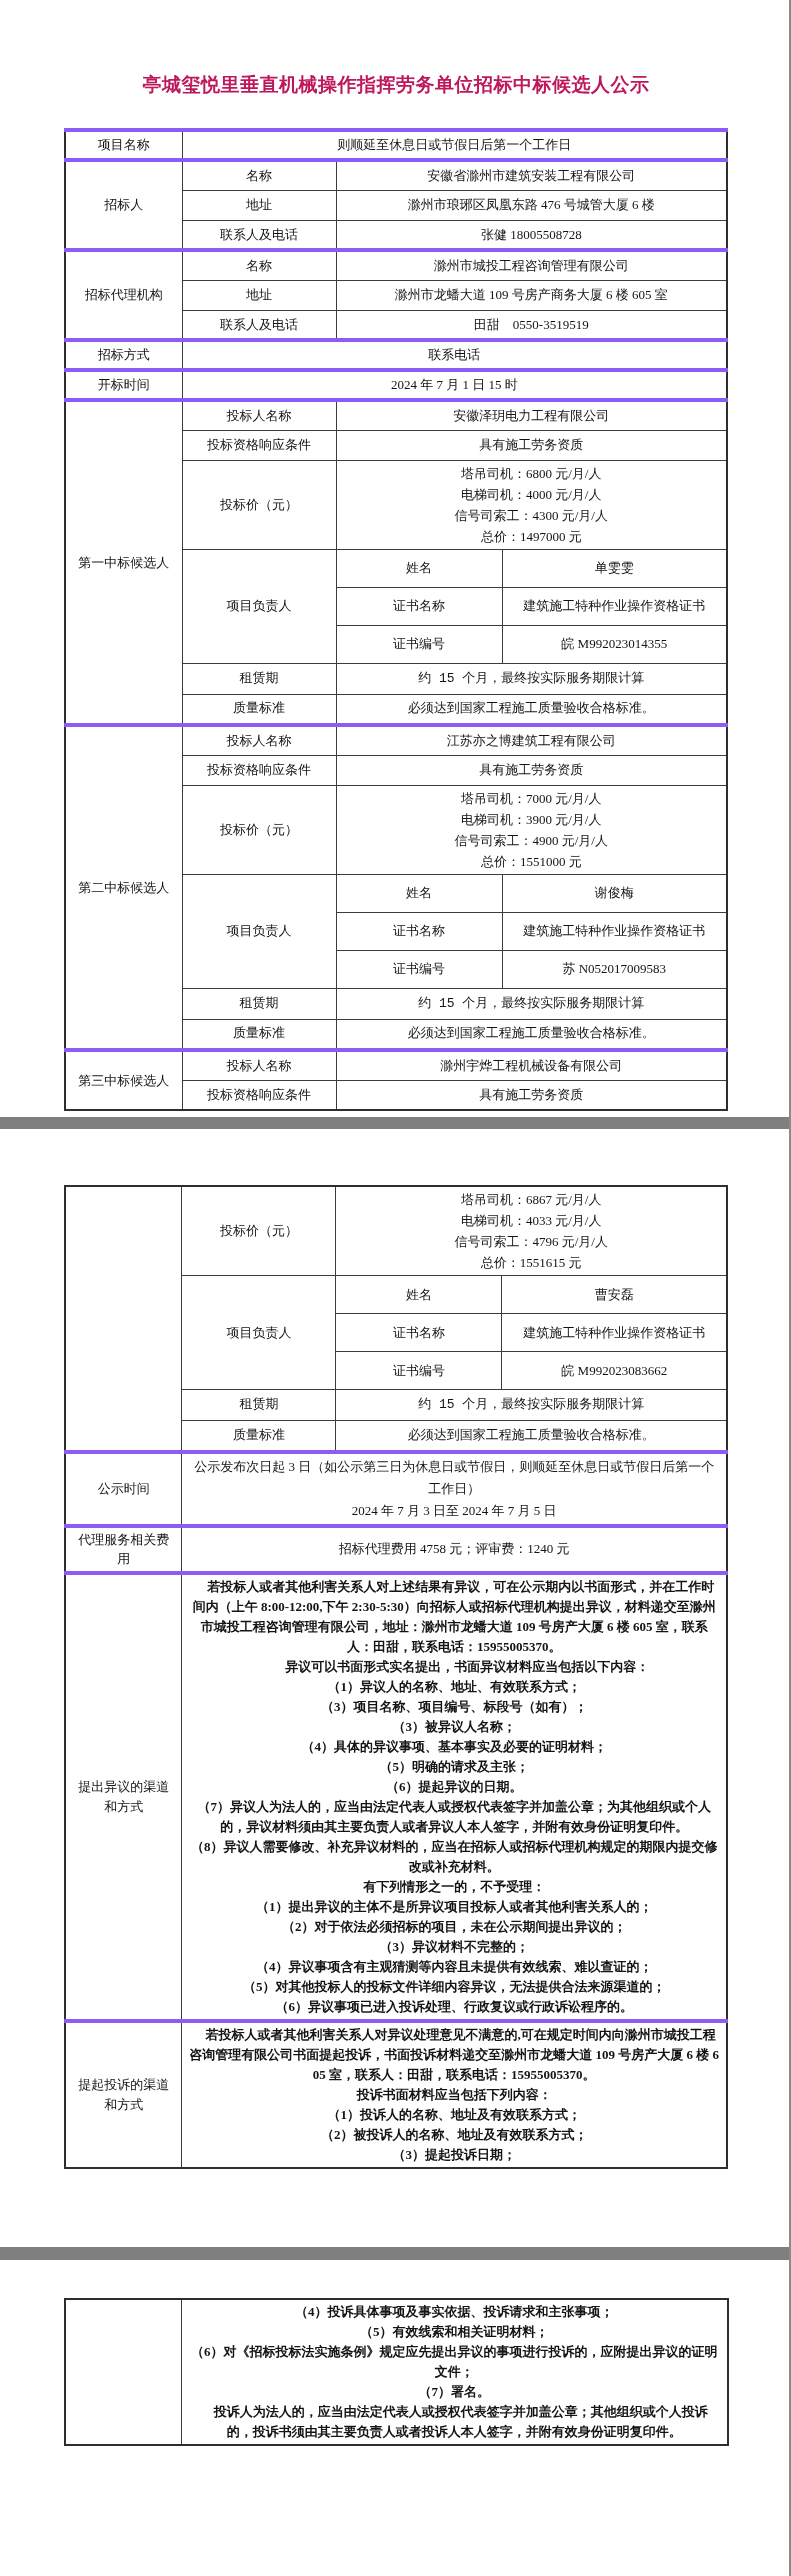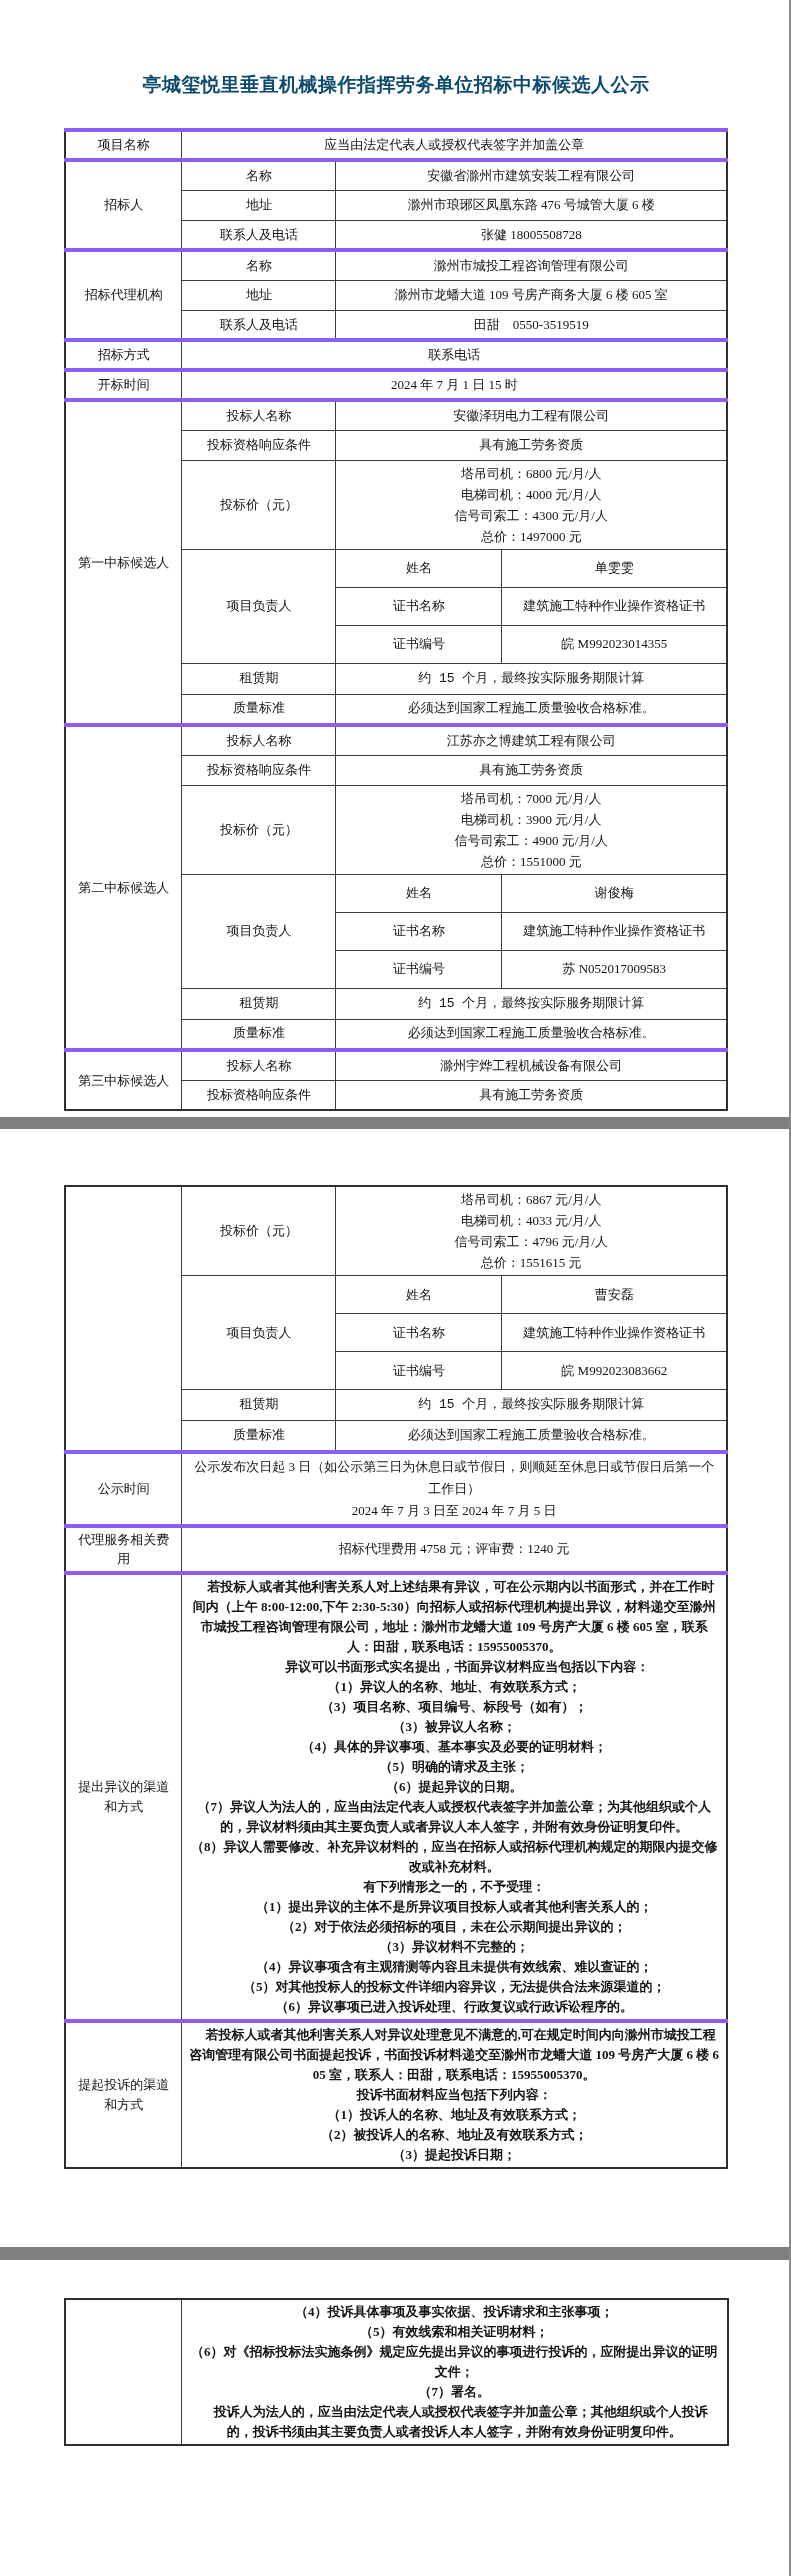--- a/index.html
+++ b/index.html
@@ -12,21 +12,21 @@
   .page-1{height:1117px;padding-top:72px;}
   .page-2{height:1118px;padding-top:56px;}
   .page-3{height:316px;padding-top:38px;}
   .page-gap{width:792px;background:#7f7f7f;}
   .gap-1{height:12px;}
   .gap-2{height:13px;}
   .right-line{position:absolute;top:0;right:1px;width:2px;height:2576px;background:#8b8b8b;}
 
   h1.doc-title{
     margin:0 0 30px 0;text-align:center;
-    font-size:19px;font-weight:bold;color:#0c4a6e;letter-spacing:0.5px;
+    font-size:19px;font-weight:bold;color:#be185d;letter-spacing:0.5px;
   }
 
   table.doc-table{
     border-collapse:collapse;table-layout:fixed;margin:0 auto;
     width:663px;border:2px solid #2e2e2e;
   }
   table.doc-table td{
     border:1px solid #3c3c3c;box-sizing:border-box;
     font-size:13px;line-height:1.5;text-align:center;vertical-align:middle;
     height:30px;padding:2px 6px;word-break:break-all;
@@ -51,21 +51,21 @@
   <table class="doc-table">
     <colgroup>
         <col style="width:117px">
         <col style="width:154px">
         <col style="width:166px">
         <col style="width:225px">
       </colgroup>
     <tbody>
     <tr class="g">
       <td class="lblcol">项目名称</td>
-      <td colspan="3">应当由法定代表人或授权代表签字并加盖公章</td>
+      <td colspan="3">则顺延至休息日或节假日后第一个工作日</td>
     </tr>
 
     <tr class="g">
       <td class="lblcol" rowspan="3">招标人</td>
       <td>名称</td>
       <td colspan="2">安徽省滁州市建筑安装工程有限公司</td>
     </tr>
     <tr>
       <td>地址</td>
       <td colspan="2">滁州市琅琊区凤凰东路 476 号城管大厦 6 楼</td>

